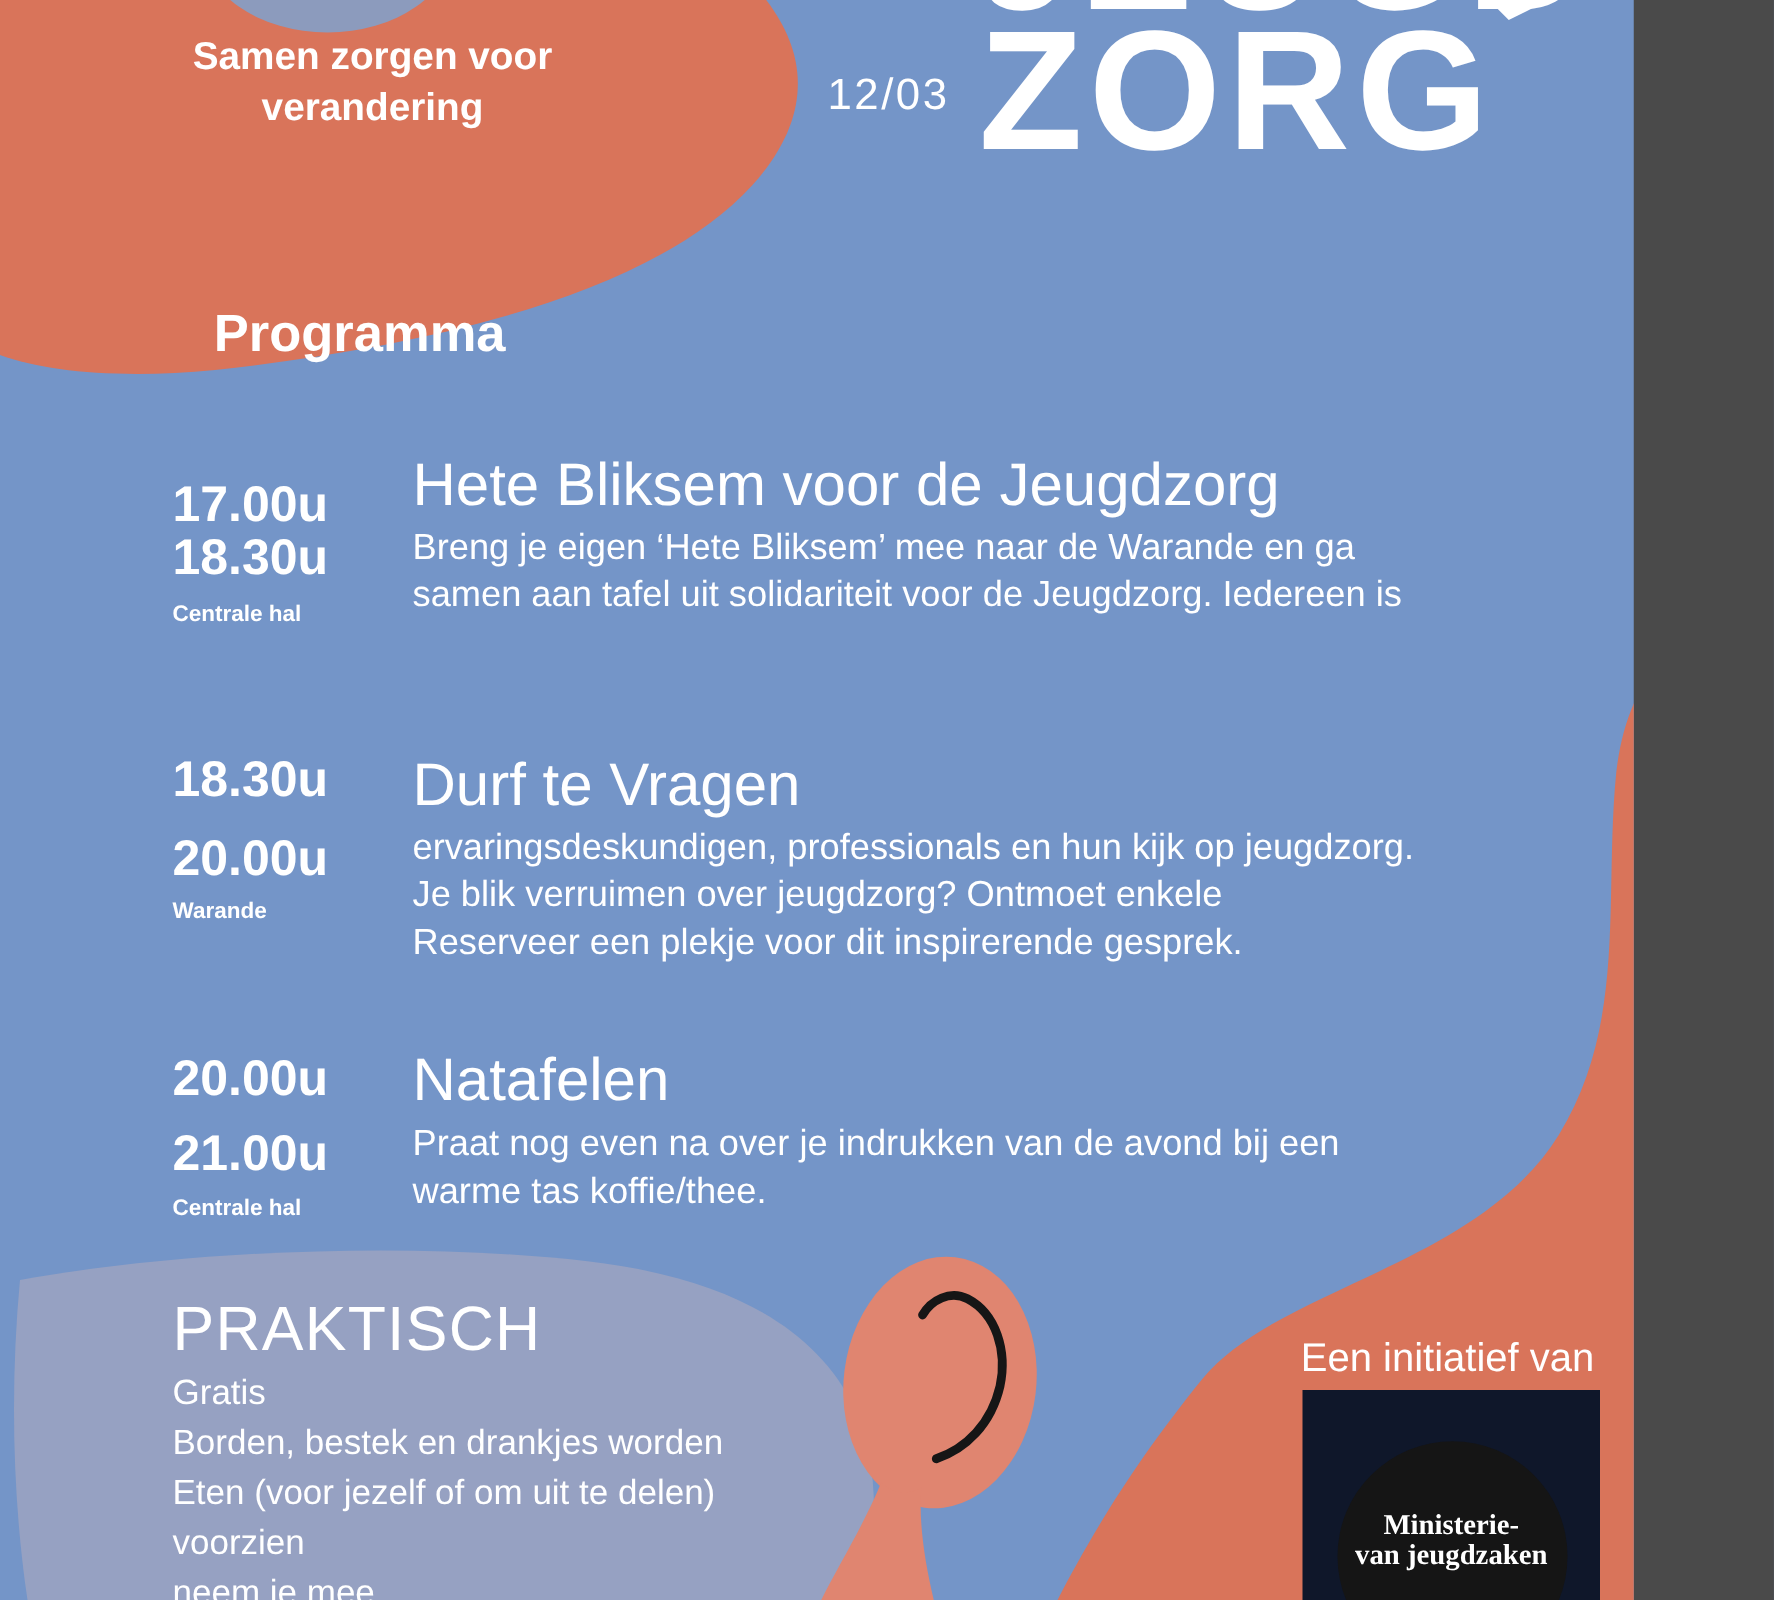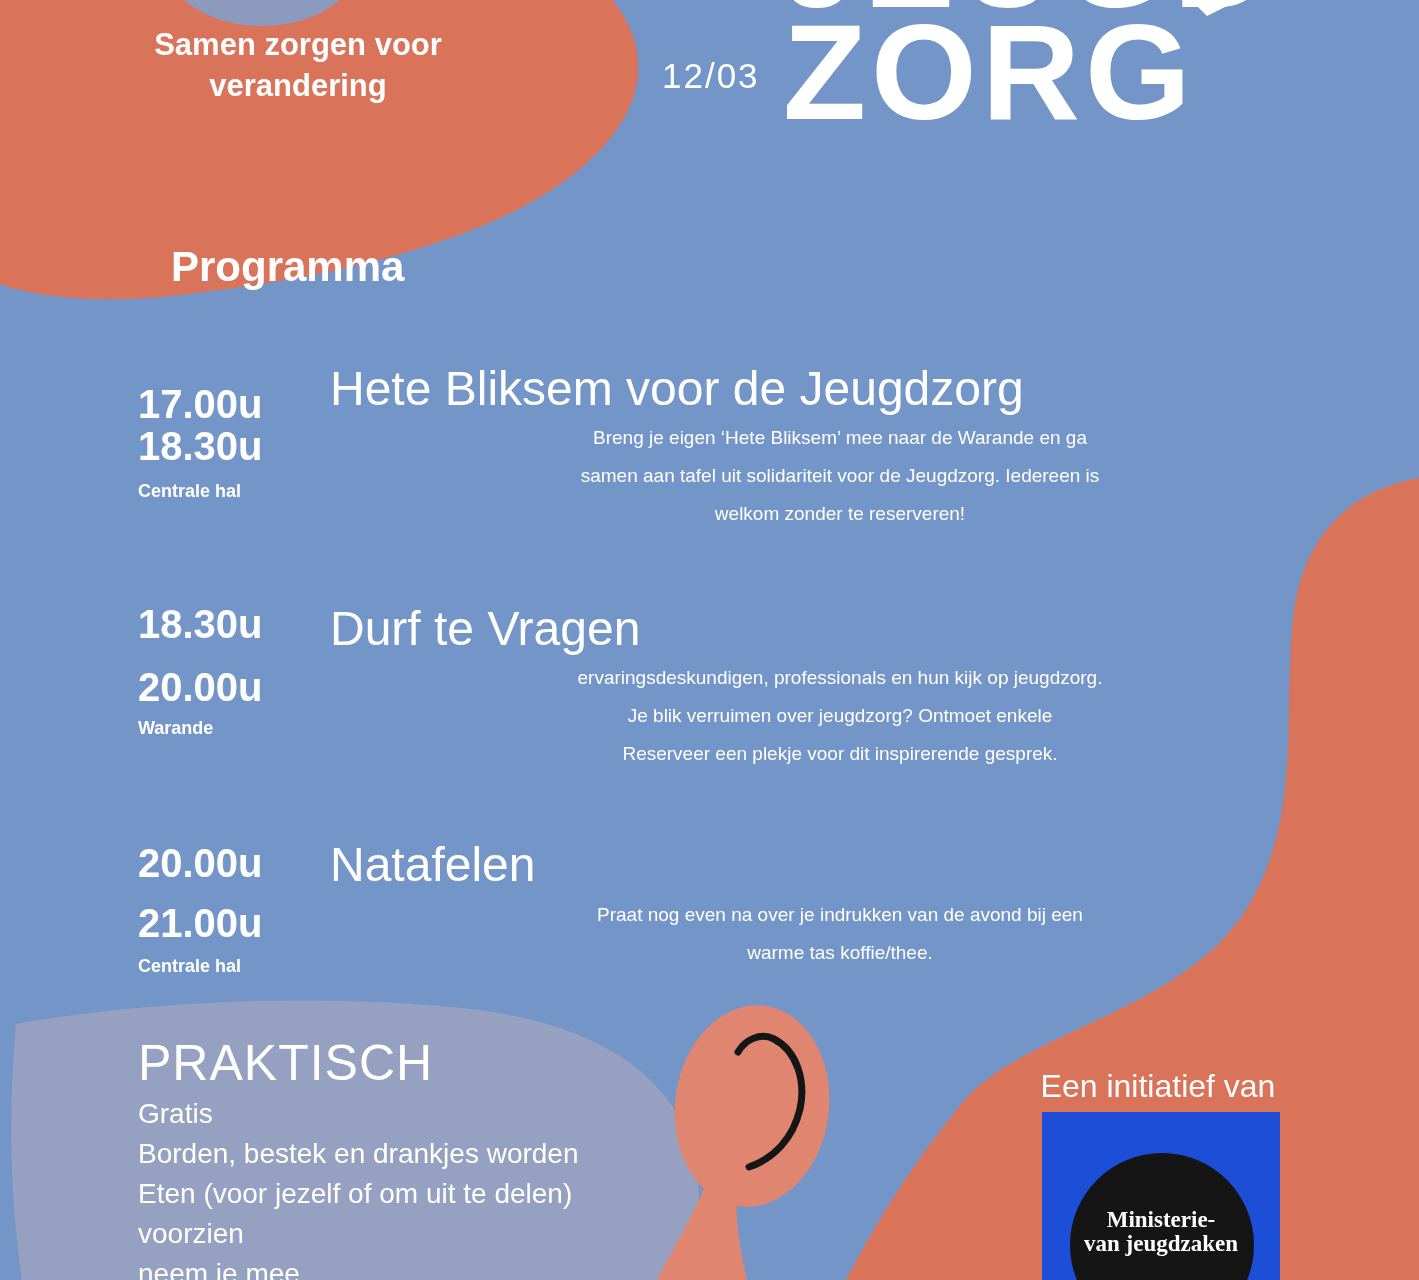--- a/index.html
+++ b/index.html
@@ -1,46 +1,46 @@
 <!DOCTYPE html>
 <html><head>
 <meta charset="utf-8">
 <style>
   html,body { margin:0; padding:0; background:#4a4a4a; }
   .stage {
-    position:relative; width:1419px; height:1280px; overflow:hidden;
+    position:relative; width:1307px; height:1280px; overflow:hidden;
     background:#7495c8; color:#ffffff;
     font-family:"Liberation Sans","DejaVu Sans",sans-serif;
   }
   .abs { position:absolute; }
   .bg-svg { position:absolute; left:0; top:0; width:1419px; height:1280px; }
 
   .tagline { left:150px; top:24px; width:296px; text-align:center;
              font-size:31px; font-weight:700; line-height:41px; }
   .date    { left:662px; top:58px; font-size:35px; font-weight:500; letter-spacing:2px; line-height:1; }
   .title-main { left:783px; top:4px; font-size:136px; font-weight:800; letter-spacing:5px; line-height:1; }
   .title-top-clip { left:783px; top:0; width:560px; height:17px; overflow:hidden; }
   .title-top-clip .inner { position:absolute; left:0; top:-108px; font-size:136px; font-weight:800;
                            letter-spacing:5px; line-height:1; }
 
   .program-heading { left:138px; top:246px; font-size:42px; font-weight:700; line-height:1;margin-left:33px; }
 
   .time  { font-size:40px; font-weight:700; line-height:1; left:138px; }
   .loc   { font-size:18px; font-weight:700; line-height:1; left:138px; }
   .item-title { font-size:48px; font-weight:300; line-height:1; left:330px; white-space:nowrap; }
-  .desc  { left:330px; width:1020px; font-size:19px; font-weight:400; line-height:38px;text-align:center; }
+  .desc  { left:330px; width:1020px; font-size:29px; font-weight:400; line-height:38px; }
   .desc div { white-space:nowrap; }
 
   .practical-heading { left:138px; top:1038px; font-size:50px; font-weight:300; letter-spacing:1px; line-height:1; }
   .practical-lines { left:138px; top:1094px; width:620px; font-size:28px; font-weight:400; line-height:40px; }
   .practical-lines div { white-space:nowrap; }
 
   .initiative-label { left:1038px; top:1070px; width:240px; text-align:center;
                       font-size:32px; font-weight:500; line-height:1; }
-  .ministry-logo { left:1042px; top:1112px; width:238px; height:168px; background:#1d4ed8; overflow:hidden; }
+  .ministry-logo { left:1042px; top:1112px; width:238px; height:168px; background:#0f172a; overflow:hidden; }
   .logo-blob { position:absolute; left:28px; top:41px; width:184px; height:184px;
                background:#151515; border-radius:50%; }
   .logo-text { position:absolute; left:0; top:96px; width:238px; text-align:center;
                font-family:"Liberation Serif","DejaVu Serif",serif; font-weight:700;
                font-size:23px; line-height:24px; color:#ffffff; }
 </style>
 </head>
 <body>
 
 <div class="stage">
@@ -70,21 +70,20 @@
   <div class="abs program-heading">Programma</div>
 
   <div>
     <div class="abs time" style="top:384px">17.00u</div>
     <div class="abs time" style="top:426px">18.30u</div>
     <div class="abs loc" style="top:482px">Centrale hal</div>
     <div class="abs item-title" style="top:365px">Hete Bliksem voor de Jeugdzorg</div>
     <div class="abs desc" style="top:419px">
       <div>Breng je eigen ‘Hete Bliksem’ mee naar de Warande en ga</div>
       <div>samen aan tafel uit solidariteit voor de Jeugdzorg. Iedereen is</div>
-      <div>welkom zonder te reserveren!</div>
     </div>
   </div>
 
   <div>
     <div class="abs time" style="top:604px">18.30u</div>
     <div class="abs time" style="top:667px">20.00u</div>
     <div class="abs loc" style="top:719px">Warande</div>
     <div class="abs item-title" style="top:605px">Durf te Vragen</div>
     <div class="abs desc" style="top:659px">
       <div>ervaringsdeskundigen, professionals en hun kijk op jeugdzorg.</div>

